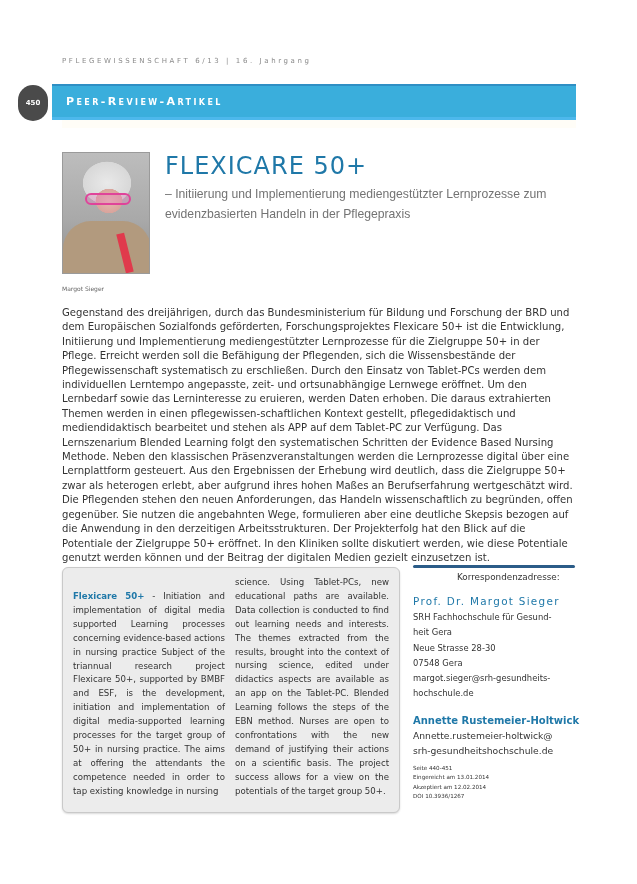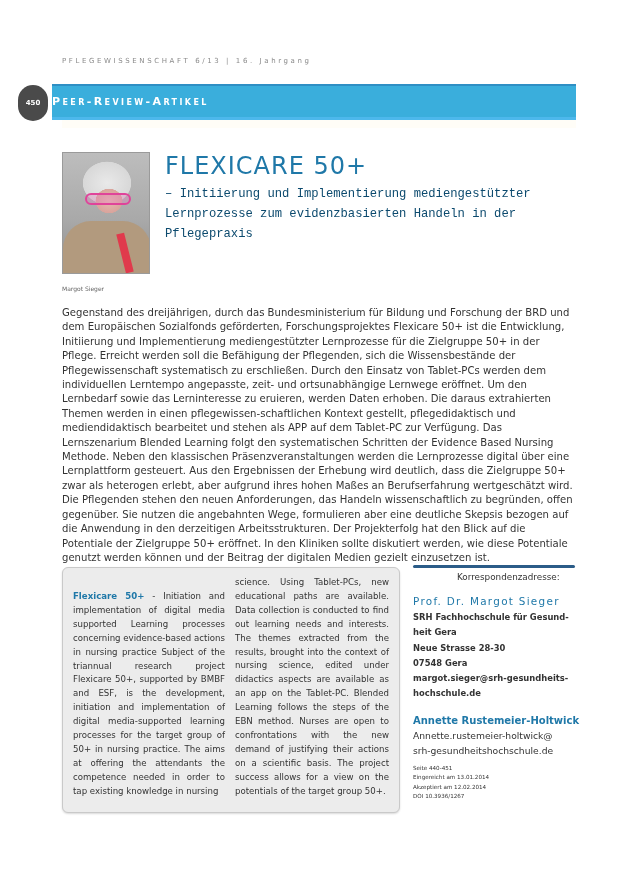--- a/index.html
+++ b/index.html
@@ -12,21 +12,21 @@
       font-family: "DejaVu Sans", sans-serif;
     }
     .page-num {
       position: absolute; left: 18px; top: 85px; width: 30px; height: 36px;
       background: #4a4a4a; color: #ffffff; font-size: 7px; font-weight: bold;
       display: flex; align-items: center; justify-content: center; border-radius: 15px;
     }
     .banner {
       position: absolute; left: 52px; top: 84px; width: 524px; height: 36px;
       background: #3aaedc; border-top: 2px solid #2f8fc4; border-bottom: 3px solid #4db8ec;
-      display: flex; align-items: center; 
+      display: flex; align-items: center; padding-left: 14px;
     }
     .banner-label {
       color: #ffffff; font-size: 11px; font-weight: bold; letter-spacing: 2.4px;
       font-variant: small-caps; font-family: "DejaVu Sans", sans-serif;
     }
     .banner-shadow {
       position: absolute; left: 62px; top: 120px; width: 514px; height: 8px;
       background: #fffdf7;
     }
 
@@ -55,22 +55,22 @@
       position: absolute; left: 62px; top: 285px; font-size: 6px; color: #666;
     }
 
     .title {
       position: absolute; left: 165px; top: 152px;
       font-family: "DejaVu Sans", sans-serif; font-size: 24px; letter-spacing: 1px;
       color: #1f78a8; font-weight: normal;
     }
     .subtitle {
       position: absolute; left: 165px; top: 184px; width: 420px;
-      font-size: 12.2px; line-height: 20px; color: #0c4a6e;
-      font-family: Liberation Mono, monospace;
+      font-size: 12.2px; line-height: 20px; color: #737373;
+      font-family: Liberation Sans, sans-serif;
     }
 
     .abstract-de {
       position: absolute; left: 62px; top: 306px; width: 514px;
       font-size: 10.1px; line-height: 14.4px; color: #333;
       font-family: "DejaVu Sans", sans-serif; text-align: left;
     }
 
     .summary-box {
       position: absolute; left: 62px; top: 567px; width: 338px; height: 246px;
@@ -89,21 +89,21 @@
     .side-rule {
       position: absolute; left: 413px; top: 565px; width: 162px; height: 3px;
       background: #2b5c88; border-radius: 2px;
     }
     .side {
       position: absolute; left: 413px; top: 572px; width: 170px;
       font-family: "DejaVu Sans", sans-serif; color: #333;
     }
     .side .corr-label { font-size: 8.8px; margin-bottom: 13px; padding-left: 44px; }
     .side .name { font-size: 10.4px; color: #1f78a8; letter-spacing: 1.3px; margin-bottom: 3px; }
-    .side .addr { font-size: 8.4px; line-height: 15.3px; font-weight: bold; }
+    .side .addr { font-size: 8.4px; line-height: 15.3px; }
     .side .name2 { font-size: 10px; color: #1f78a8; font-weight: bold; margin-top: 13px; margin-bottom: 2px; }
     .side .email2 { font-size: 9.2px; line-height: 15px; }
     .side .meta { font-size: 5.6px; line-height: 9.4px; margin-top: 6px; }
   </style>
 </head>
 <body>
 
 <div class="running-head">PFLEGEWISSENSCHAFT 6/13 | 16. Jahrgang</div>
 
 <div class="page-num">450</div>

